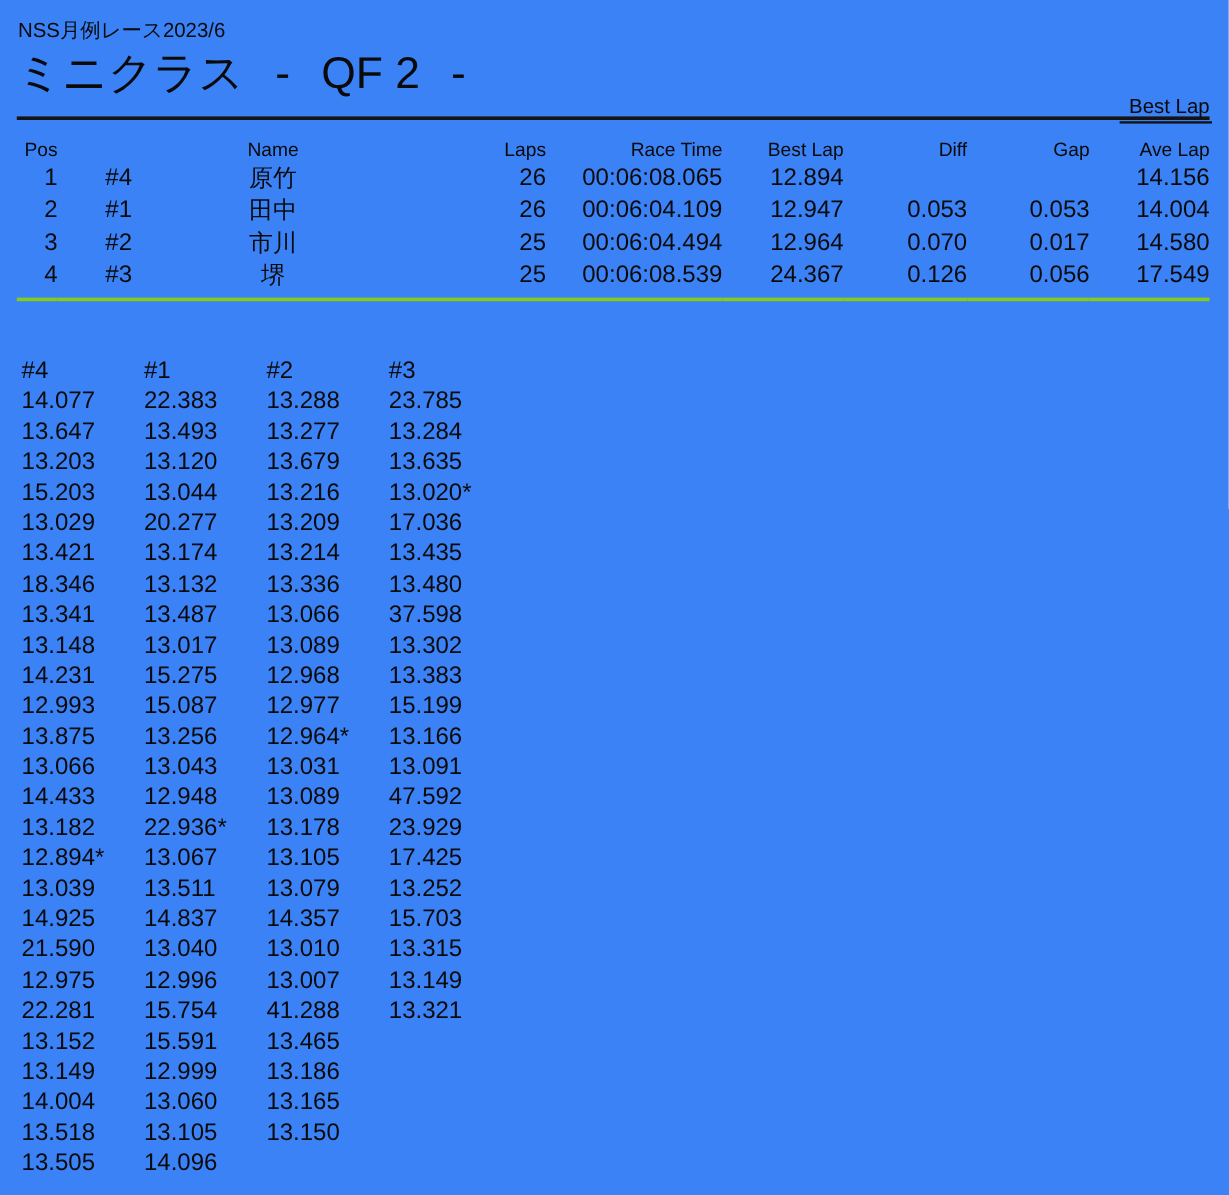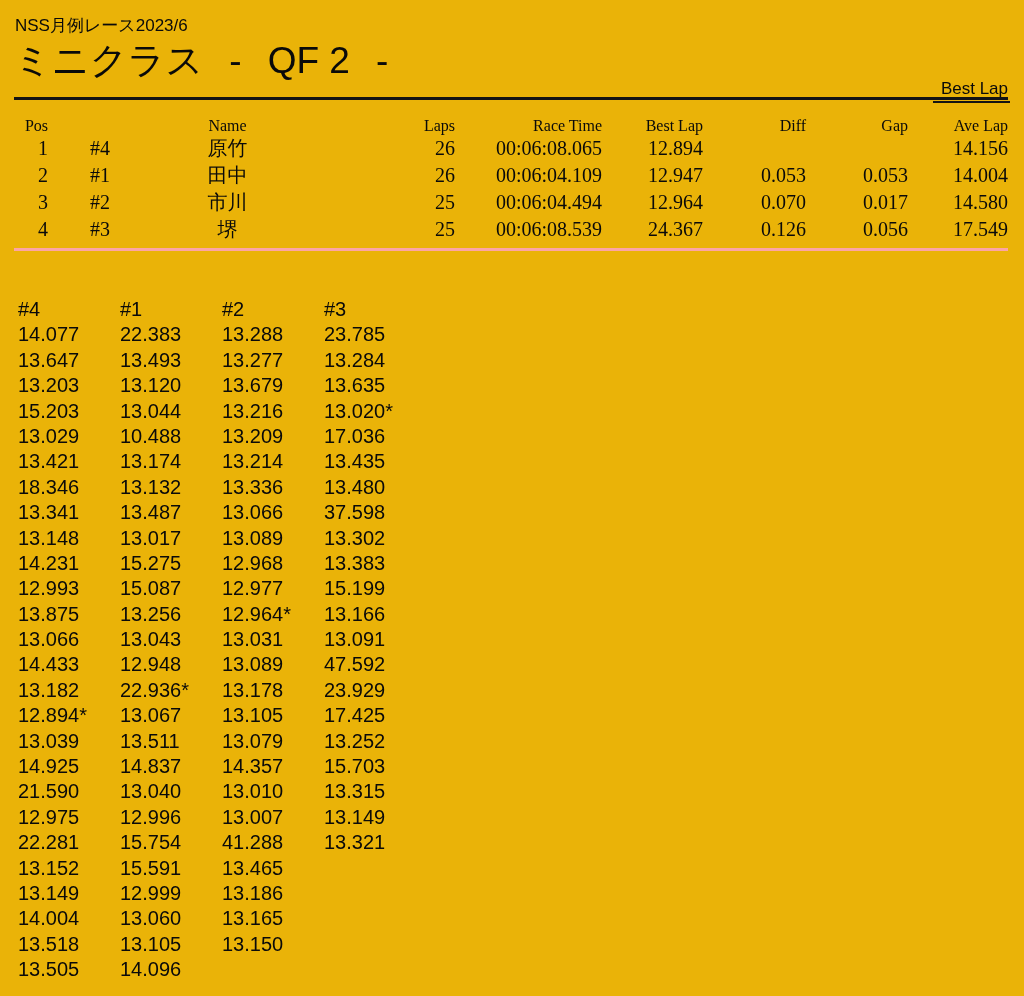--- a/index.html
+++ b/index.html
@@ -6,21 +6,21 @@
     margin: 0;
     padding: 0;
     background: #fdfdfd;
     color: #0a0a0a;
     font-family: "Liberation Sans", "DejaVu Sans", sans-serif;
   }
   .page {
     position: relative;
     width: 1024px;
     height: 996px;
-    background: #eab308;
+    background: #3b82f6;
     overflow: hidden;
   }
   .event-title {
     margin: 16px 0 0 15px;
     font-size: 17px;
     line-height: 20px;
   }
   .heat-title {
     margin: 3px 0 4px 14px;
     font-size: 37px;
@@ -44,22 +44,21 @@
     line-height: 20px;
     padding: 0 2px 2px 8px;
     border-bottom: 2px solid #141414;
     white-space: nowrap;
   }
   table.results {
     margin: 14px 16px 0 14px;
     width: 994px;
     border-collapse: collapse;
     table-layout: fixed;
-    border-bottom: 3px solid #fca5a5;
-    font-family: Liberation Serif, serif;
+    border-bottom: 3px solid #84cc16;
   }
   table.results th {
     font-weight: normal;
     font-size: 16px;
     height: 21px;
     vertical-align: bottom;
     padding: 0;
     white-space: nowrap;
   }
   table.results td {
@@ -209,21 +208,21 @@
         <div class="val">14.004</div>
         <div class="val">13.518</div>
         <div class="val">13.505</div>
       </div>
       <div class="lap-col">
         <div class="hdr">#1</div>
         <div class="val">22.383</div>
         <div class="val">13.493</div>
         <div class="val">13.120</div>
         <div class="val">13.044</div>
-        <div class="val">10.488</div>
+        <div class="val">20.277</div>
         <div class="val">13.174</div>
         <div class="val">13.132</div>
         <div class="val">13.487</div>
         <div class="val">13.017</div>
         <div class="val">15.275</div>
         <div class="val">15.087</div>
         <div class="val">13.256</div>
         <div class="val">13.043</div>
         <div class="val">12.948</div>
         <div class="val">22.936*</div>

